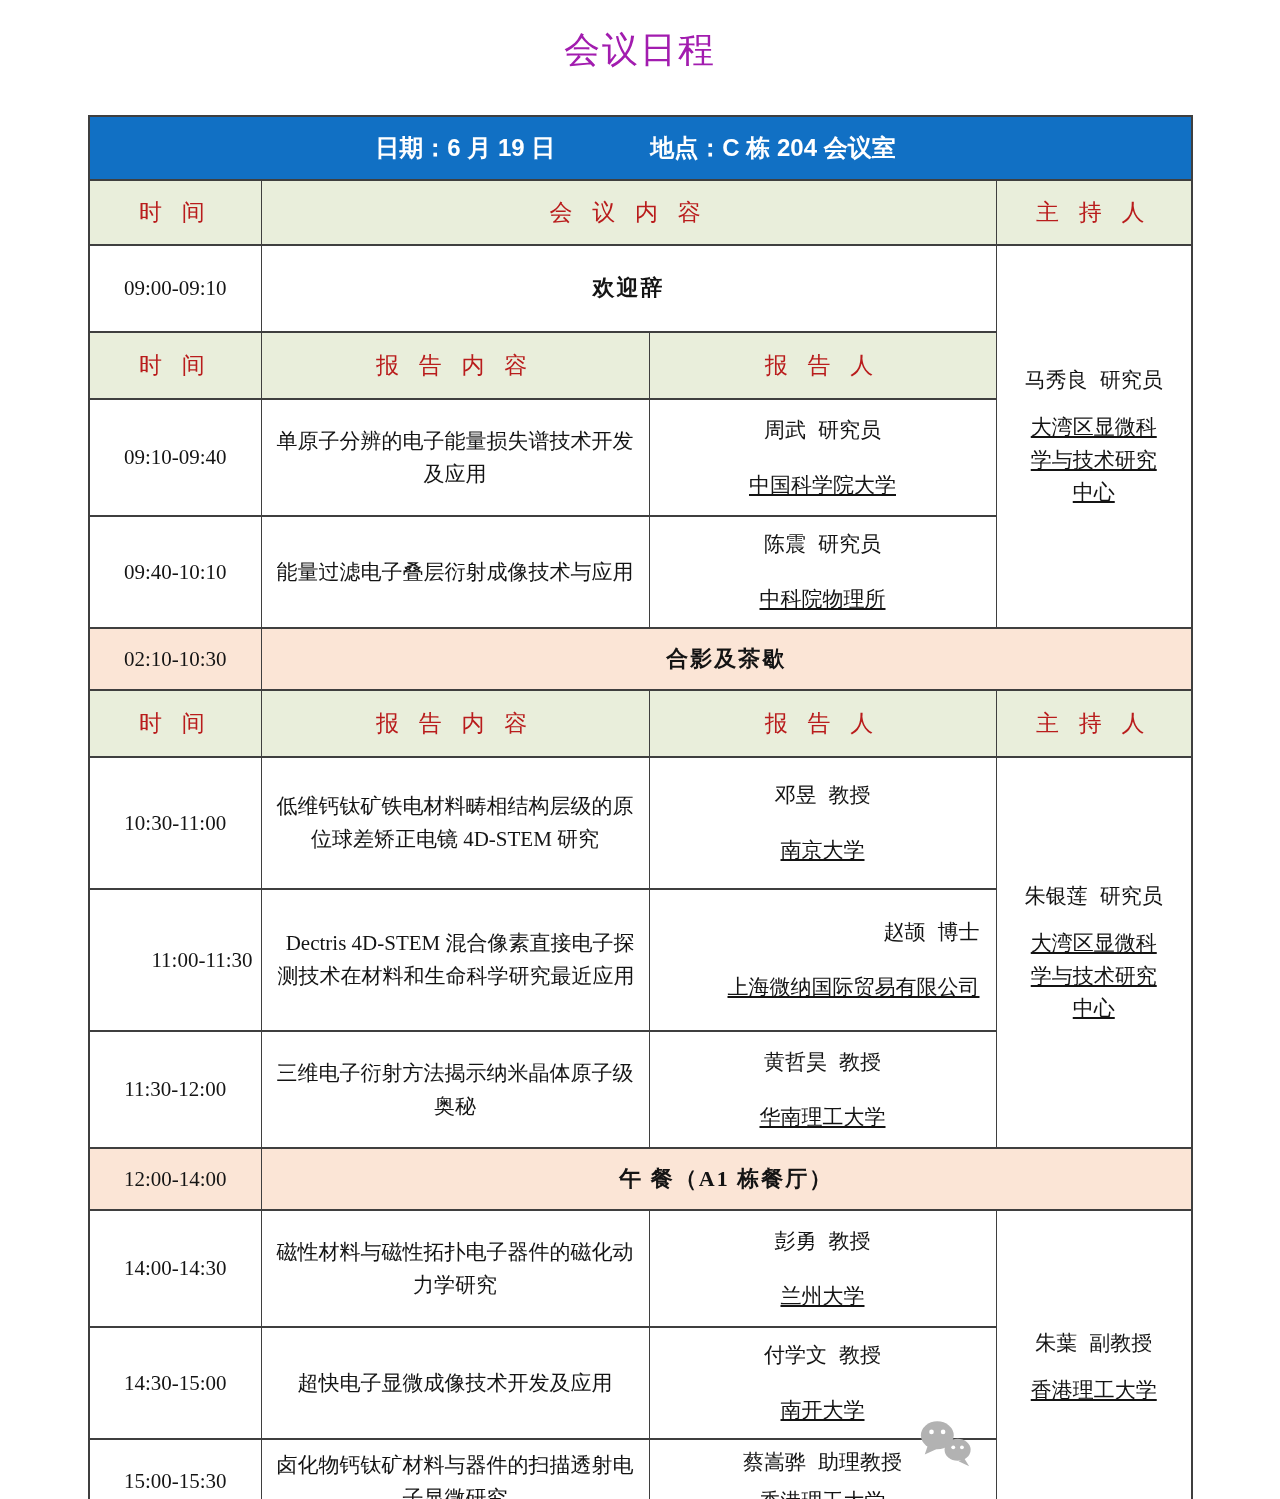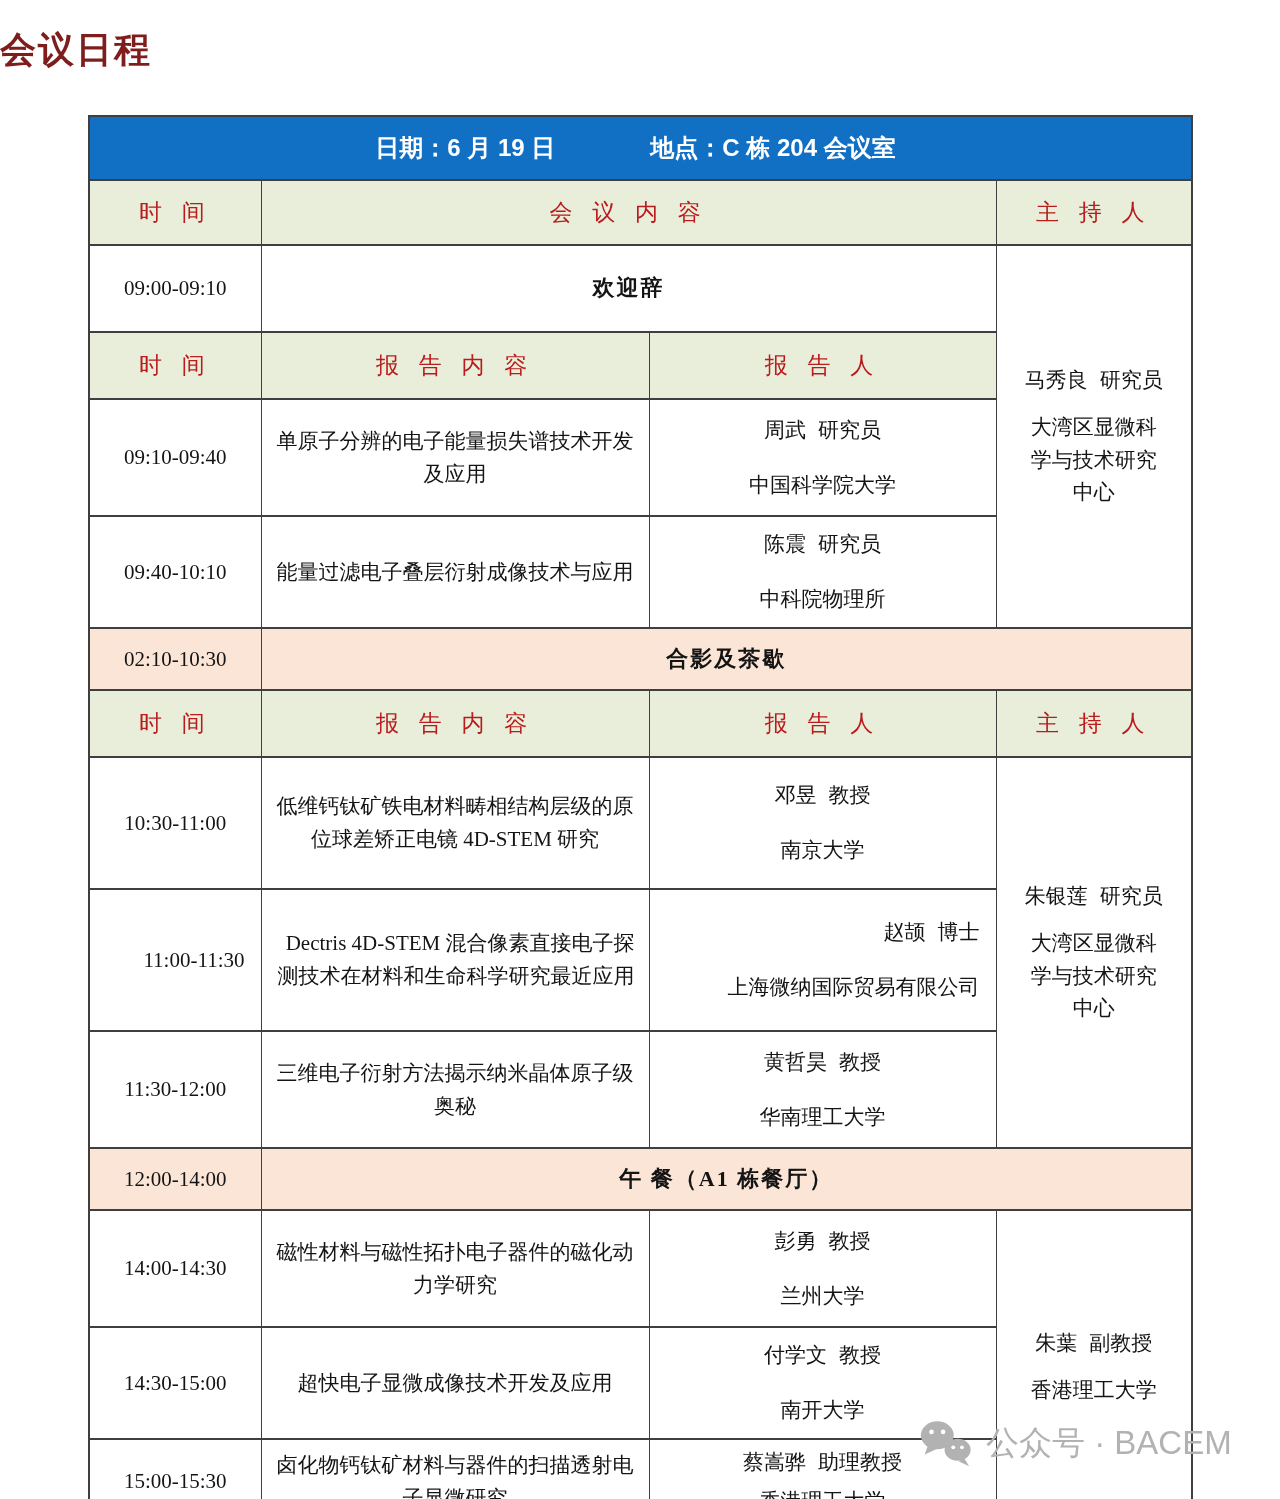--- a/index.html
+++ b/index.html
@@ -1,23 +1,23 @@
 <!DOCTYPE html>
 <html style="--banner-blue: #1170c4; --header-green: #e9eedb; --break-peach: #fbe5d6; --border: #3f3f3f; --watermark-gray: #b2b2b2;"><head>
 <meta charset="utf-8">
 <style>
   html,body{margin:0;padding:0;background:#ffffff;}
   .page{
     position:relative;width:1280px;height:1499px;overflow:hidden;background:#ffffff;
     font-family:"Liberation Serif", serif;color:#111;
   }
   .page-title{
-    position:absolute;top:26px;left:0;width:100%;text-align:left;
-    font-family:"Liberation Sans", sans-serif;font-weight:bold;font-size:36px;
-    letter-spacing:2px;color:#7f1d1d;
+    position:absolute;top:26px;left:0;width:100%;text-align:center;
+    font-family:"Liberation Sans", sans-serif;font-weight:normal;font-size:36px;
+    letter-spacing:2px;color:#a21caf;
   }
   table.schedule{
     position:absolute;left:88px;top:115px;width:1103px;
     border-collapse:collapse;table-layout:fixed;
     border:2px solid var(--border, #3f3f3f);
   }
   td{
     border-left:1px solid var(--border, #3f3f3f);
     border-right:1px solid var(--border, #3f3f3f);
     border-top:2px solid var(--border, #3f3f3f);
@@ -31,25 +31,25 @@
     color:#ffffff;font-family:"Liberation Sans", sans-serif;
     font-weight:bold;font-size:24px;padding-left:6px;
   }
   .banner-inner{display:flex;justify-content:center;align-items:center;gap:95px;}
   tr.hdr td{
     background:var(--header-green,#e9eedb);
     font-weight:normal;font-size:23px;letter-spacing:7px;color:#b91c1c;
   }
   tr.break-row td{background:var(--break-peach,#fbe5d6);}
   td.event{font-weight:bold;font-size:22px;letter-spacing:2px;}
-  td.time{font-size:21px;padding:4px 16px;}
+  td.time{font-size:21px;padding:4px 8px;}
   td.talk{padding:4px 14px;}
   td.speaker b,.host b{font-weight:normal;}
   .title{margin-left:12px;}
-  .aff{display:block;margin-top:22px;}
+  .aff{display:block;margin-top:22px;text-decoration:underline;}
   .tight .aff{margin-top:6px;}
   .host .aff{width:146px;margin:14px auto 0;}
   
   tr.h62 td{height:54px;} tr.h63 td{height:55px;} tr.h85 td{height:77px;}
   tr.h65 td{height:57px;} tr.h115 td{height:107px;} tr.h110 td{height:102px;}
   tr.h60 td{height:52px;} tr.h130 td{height:122px;} tr.h140 td{height:132px;text-align:right;}
   tr.h83 td{height:75px;}
   .watermark{
     position:absolute;left:918px;top:1418px;display:flex;align-items:center;gap:12px;
     color:var(--watermark-gray,#b2b2b2);font-family:"Liberation Sans", sans-serif;
@@ -209,16 +209,15 @@
         <ellipse cx="41" cy="32" rx="13.5" ry="11.5"></ellipse>
         <polygon points="48,41 53,49 42,44"></polygon>
       </g>
       <g fill="#ffffff">
         <circle cx="14" cy="13.5" r="2.4"></circle>
         <circle cx="26" cy="13.5" r="2.4"></circle>
         <circle cx="36.5" cy="29.5" r="2"></circle>
         <circle cx="45.5" cy="29.5" r="2"></circle>
       </g>
     </svg>
-    <span>公众号 · BACEM</span>
   </div>
 
 </div>
 
 </body></html>

